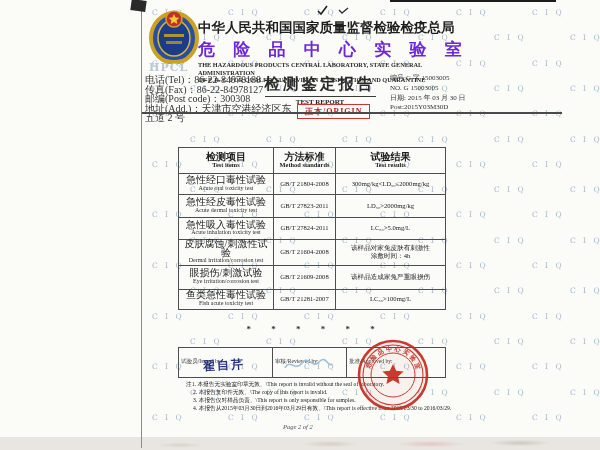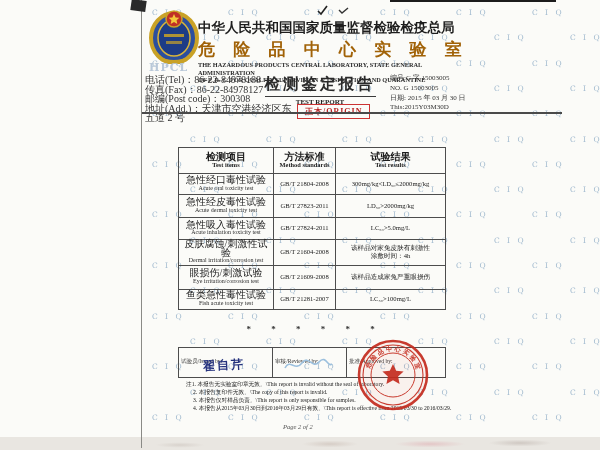--- a/index.html
+++ b/index.html
@@ -22,21 +22,21 @@
       color:#85a6c2;opacity:.75;white-space:nowrap;}
   
   .z2{z-index:2;}
   
   #emblem{left:148px;top:8px;width:52px;height:56px;}
   #hpcl{left:149px;top:61px;width:46px;font-family:"DejaVu Serif",serif;font-weight:bold;
         font-size:11px;letter-spacing:1px;color:#b9c8d8;}
   
   #hdr{left:198px;top:19px;width:256px;text-align:left;}
   .authority{font-size:13.5px;font-weight:bold;color:#1d1d1d;white-space:nowrap;}
-  .labname{font-size:17px;font-weight:bold;letter-spacing:7px;color:#a16207;margin-top:1px;white-space:nowrap;}
+  .labname{font-size:17px;font-weight:bold;letter-spacing:7px;color:#6d28d9;margin-top:1px;white-space:nowrap;}
   .laben{font-size:6.3px;font-weight:bold;color:#2a2a2a;line-height:7.6px;}
   
   #contact{left:145px;top:75px;width:150px;font-size:10px;line-height:9.6px;color:#333;}
   #rtitle{left:250px;top:74px;width:140px;text-align:center;}
   #rtitle .cn{font-size:15.5px;font-weight:bold;letter-spacing:3px;color:#2a2a2a;
               border-bottom:1.5px solid #3a3a3a;display:inline-block;padding-bottom:1px;}
   #rtitle .en{font-size:7px;font-weight:bold;margin-top:1px;color:#222;}
   #origin-badge{left:297px;top:104px;border:1px solid #c33;color:#b72020;font-size:8px;
                 font-weight:bold;padding:1px 7px;letter-spacing:1px;background:rgba(255,255,255,.2);}
   #repno{left:390px;top:74px;width:160px;font-size:7px;line-height:9.8px;color:#333;}
@@ -219,21 +219,21 @@
   <div id="rtitle" class="abs z2">
     <span class="cn">检测鉴定报告</span>
     <div class="en">TEST REPORT</div>
   </div>
   <div id="origin-badge" class="abs z2">正本/ORIGIN</div>
 
   <div id="repno" class="abs z2">
     <div>编号:G 字 15003005</div>
     <div>NO.  G 15003005</div>
     <div>日期: 2015 年 03 月 30 日</div>
-    <div>This:2015Y03M30D</div>
+    <div>Post:2015Y03M30D</div>
   </div>
 
   <div id="hrule" class="abs z2"></div>
 
 
   <table id="rtable" class="abs z2">
     <colgroup>
         <col style="width:95px">
         <col style="width:62px">
         <col style="width:110px">

